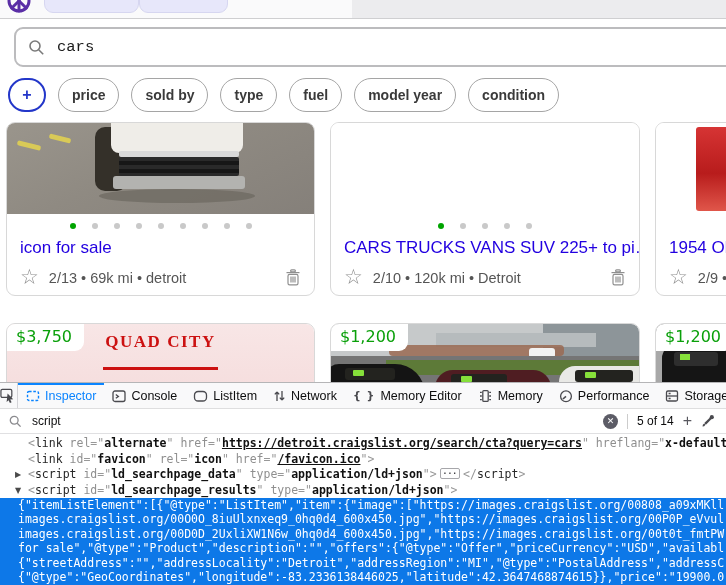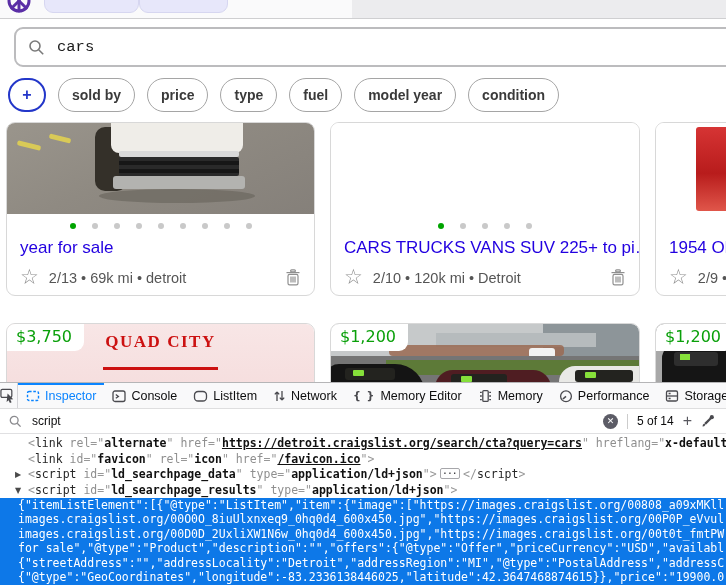--- a/index.html
+++ b/index.html
@@ -137,22 +137,22 @@
   <div class="searchbar">
     <svg width="17" height="17" viewBox="0 0 17 17">
       <circle cx="7" cy="7" r="5" stroke="#7a7a7a" stroke-width="1.6" fill="none"></circle>
       <line x1="10.7" y1="10.7" x2="15.2" y2="15.2" stroke="#7a7a7a" stroke-width="1.6"></line>
     </svg>
     <input value="cars" style="">
   </div>
 
   <div class="pillsrow">
     <button class="pill add">+</button>
-  <button class="pill">sold by</button>
-      <button class="pill">price</button>
+  <button class="pill">price</button>
+      <button class="pill">sold by</button>
       <button class="pill">type</button>
       <button class="pill">fuel</button>
       <button class="pill">model year</button>
       <button class="pill">condition</button>
     </div>
 
   <div class="cardsrow row1">
     <div class="card">
       <div class="imgbox img-truck">
         <div class="yl a"></div>
@@ -168,21 +168,21 @@
           <span class="dot active"></span>
           <span class="dot"></span>
           <span class="dot"></span>
           <span class="dot"></span>
           <span class="dot"></span>
           <span class="dot"></span>
           <span class="dot"></span>
           <span class="dot"></span>
           <span class="dot"></span>
         </div>
-      <div class="title">year for sale</div>
+      <div class="title">icon for sale</div>
       <div class="metarow">
         <span class="star">☆</span>
         <span>2/13 • 69k mi • detroit</span>
         <span class="trash">
           <svg width="16" height="17" viewBox="0 0 16 17">
               <g stroke="#8f8f8f" stroke-width="1.2" fill="none">
             <rect x="5.6" y="0.8" width="4.8" height="2" rx="1"></rect>
                 <line x1="1.5" y1="3.6" x2="14.5" y2="3.6"></line>
             <rect x="3" y="5.4" width="10" height="10.4" rx="1.6"></rect>
             <line x1="6" y1="7.5" x2="6" y2="13.5"></line>

